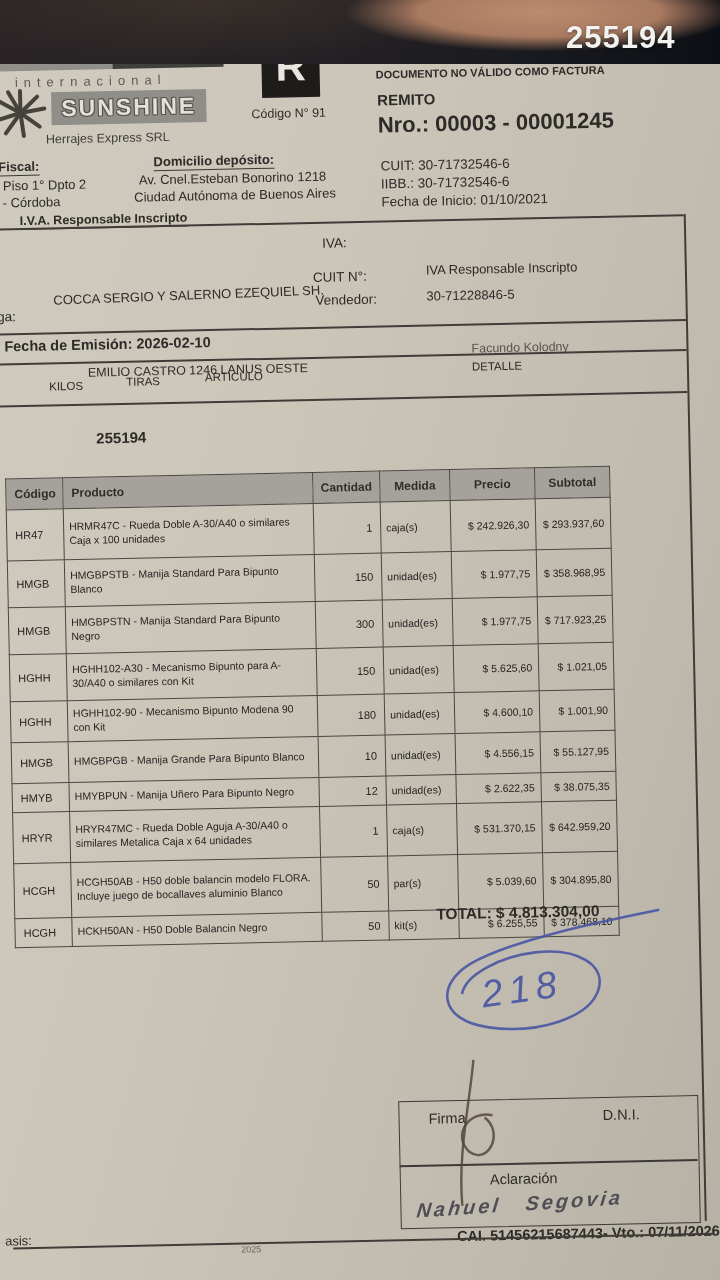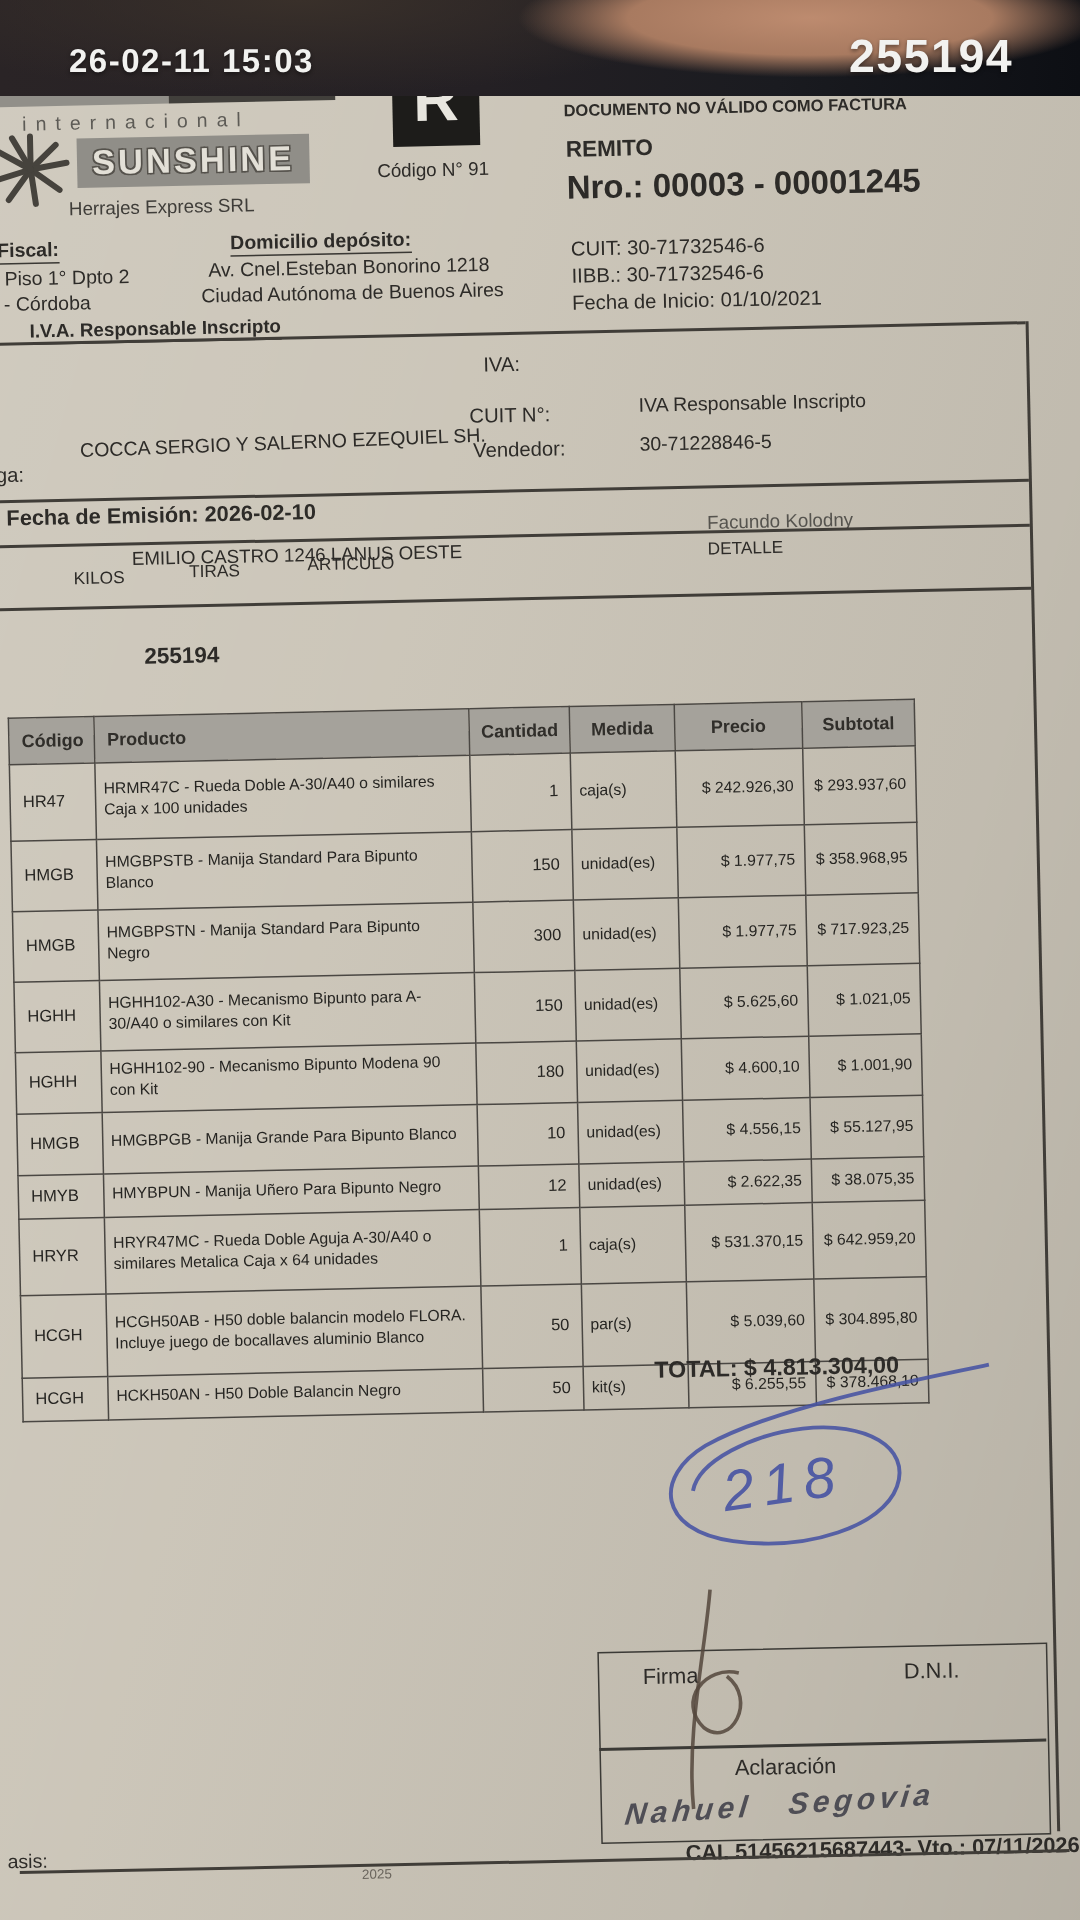--- a/index.html
+++ b/index.html
@@ -257,15 +257,14 @@
     </svg>
 
     <div class="abs bold" style="left:444px;top:1256px;font-size:14.5px;">CAI. 51456215687443-  Vto.: 07/11/2026</div>
     <div class="abs" style="left:-8px;top:1252px;font-size:13px;">asis:</div>
     <div class="hline" style="left:0;top:1266px;width:700px;height:1.6px;"></div>
     <div class="abs" style="left:228px;top:1268px;font-size:9px;color:#6a655d;">2025</div>
   </div>
 
   <div class="top-band"></div>
 
-  <div class="cam-text" style="left:46px;top:28px;font-size:22px;">26-02-11 15:03</div>
   <div class="cam-text" style="left:566px;top:20px;font-size:31px;">255194</div>
 </div>
 
 </body></html>

